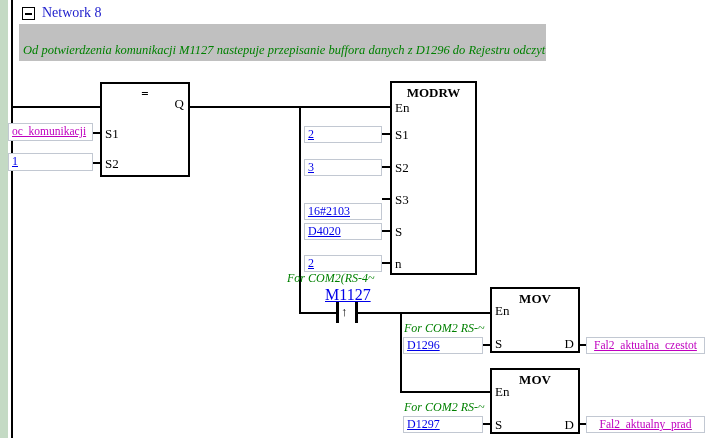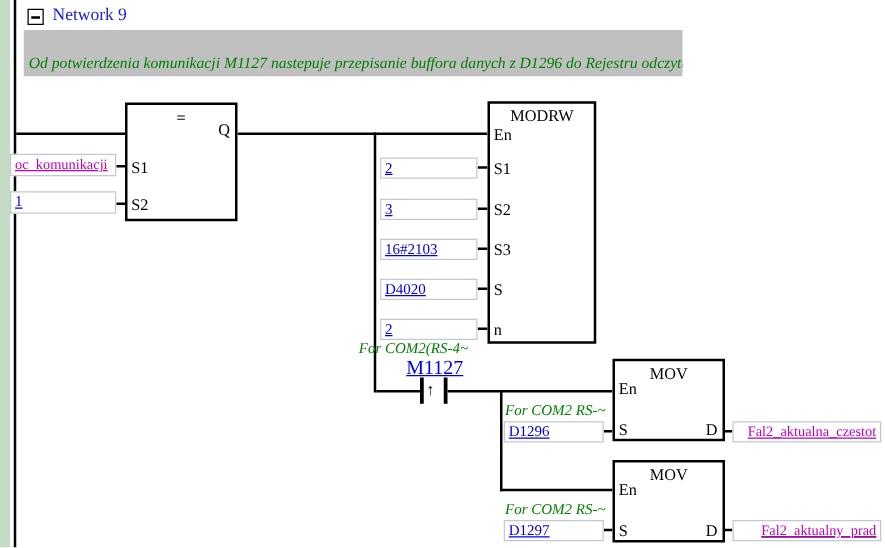--- a/index.html
+++ b/index.html
@@ -18,48 +18,48 @@
   .net-title{left:42px;top:5px;font-size:14px;color:#2121cd;white-space:pre;}
   
   .comment-bar{left:19px;top:24px;width:527px;height:37px;background:#c0c0c0;overflow:hidden;}
   .comment-line{position:absolute;left:4px;white-space:pre;font-style:italic;font-size:12.5px;color:#008000;}
   .comment-line.l1{top:2px;}
   .comment-line.l2{top:19px;}
   
   .wire{background:#000;}
   
   .fblock{border:2px solid #000;background:#fff;box-sizing:border-box;}
-  .blk-title{position:absolute;top:2px;left:0;width:100%;text-align:center;font-size:13px;color:#000;}
+  .blk-title{position:absolute;top:2px;left:0;width:100%;text-align:center;font-size:13px;color:#000;font-weight:bold;}
   .pin{position:absolute;font-size:13px;color:#000;}
   .pin.left{left:3px;}
   .pin.right{right:4px;}
   
   .opbox{border:1px solid #c2c8d2;background:#fff;box-sizing:border-box;font-size:12px;
          white-space:nowrap;overflow:hidden;line-height:15px;padding:0 3px;}
   .opbox.r{text-align:left;direction:rtl;}
-  .opbox.l{text-align:right;}
+  .opbox.l{text-align:center;}
   .val{color:#0000e8;text-decoration:underline;}
   .sym{color:#bf00bf;text-decoration:underline;font-size:11.5px;}
   
   .lad-comment{font-style:italic;font-size:12px;color:#008000;white-space:pre;}
   .dev-label{font-size:16px;color:#0000e8;text-decoration:underline;white-space:pre;}
   
   .cbar{width:3px;height:21px;background:#000;}
   .carrow{font-size:13px;color:#000;}
 </style>
 </head>
 <body>
 
 <div class="abs green-strip"></div>
 <div class="abs rail"></div>
 
 <div class="abs collapse-box">
   <span class="minus"></span>
 </div>
-<div class="abs net-title">Network 9</div>
+<div class="abs net-title">Network 8</div>
 
 <div class="abs comment-bar">
   <div class="comment-line l2">Od potwierdzenia komunikacji M1127 nastepuje przepisanie buffora danych z D1296 do Rejestru odczytu</div>
 </div>
 
 <div class="abs wire" style="left:13px;top:106px;width:87px;height:2px;"></div>
 <div class="abs wire" style="left:190px;top:106px;width:200px;height:2px;"></div>
 <div class="abs wire" style="left:299px;top:106px;width:2px;height:208px;"></div>
 <div class="abs wire" style="left:93px;top:132px;width:7px;height:2px;"></div>
 <div class="abs wire" style="left:93px;top:162px;width:7px;height:2px;"></div>
@@ -98,21 +98,21 @@
   <div class="pin left" style="top:109px;">S3</div>
   <div class="pin left" style="top:141px;">S</div>
   <div class="pin left" style="top:173px;">n</div>
 </div>
 <div class="abs opbox r" style="left:304px;top:126px;width:78px;height:17px;">
   <span class="val">2</span>
 </div>
 <div class="abs opbox r" style="left:304px;top:159px;width:78px;height:17px;">
   <span class="val">3</span>
 </div>
-<div class="abs opbox r" style="left:304px;top:191px;width:78px;height:17px;">
+<div class="abs opbox r" style="left:304px;top:203px;width:78px;height:17px;">
   <span class="val">16#2103</span>
 </div>
 <div class="abs opbox r" style="left:304px;top:223px;width:78px;height:17px;">
   <span class="val">D4020</span>
 </div>
 <div class="abs opbox r" style="left:304px;top:255px;width:78px;height:17px;">
   <span class="val">2</span>
 </div>
 
 <div class="abs lad-comment" style="left:287px;top:271px;">For COM2(RS-4~</div>

